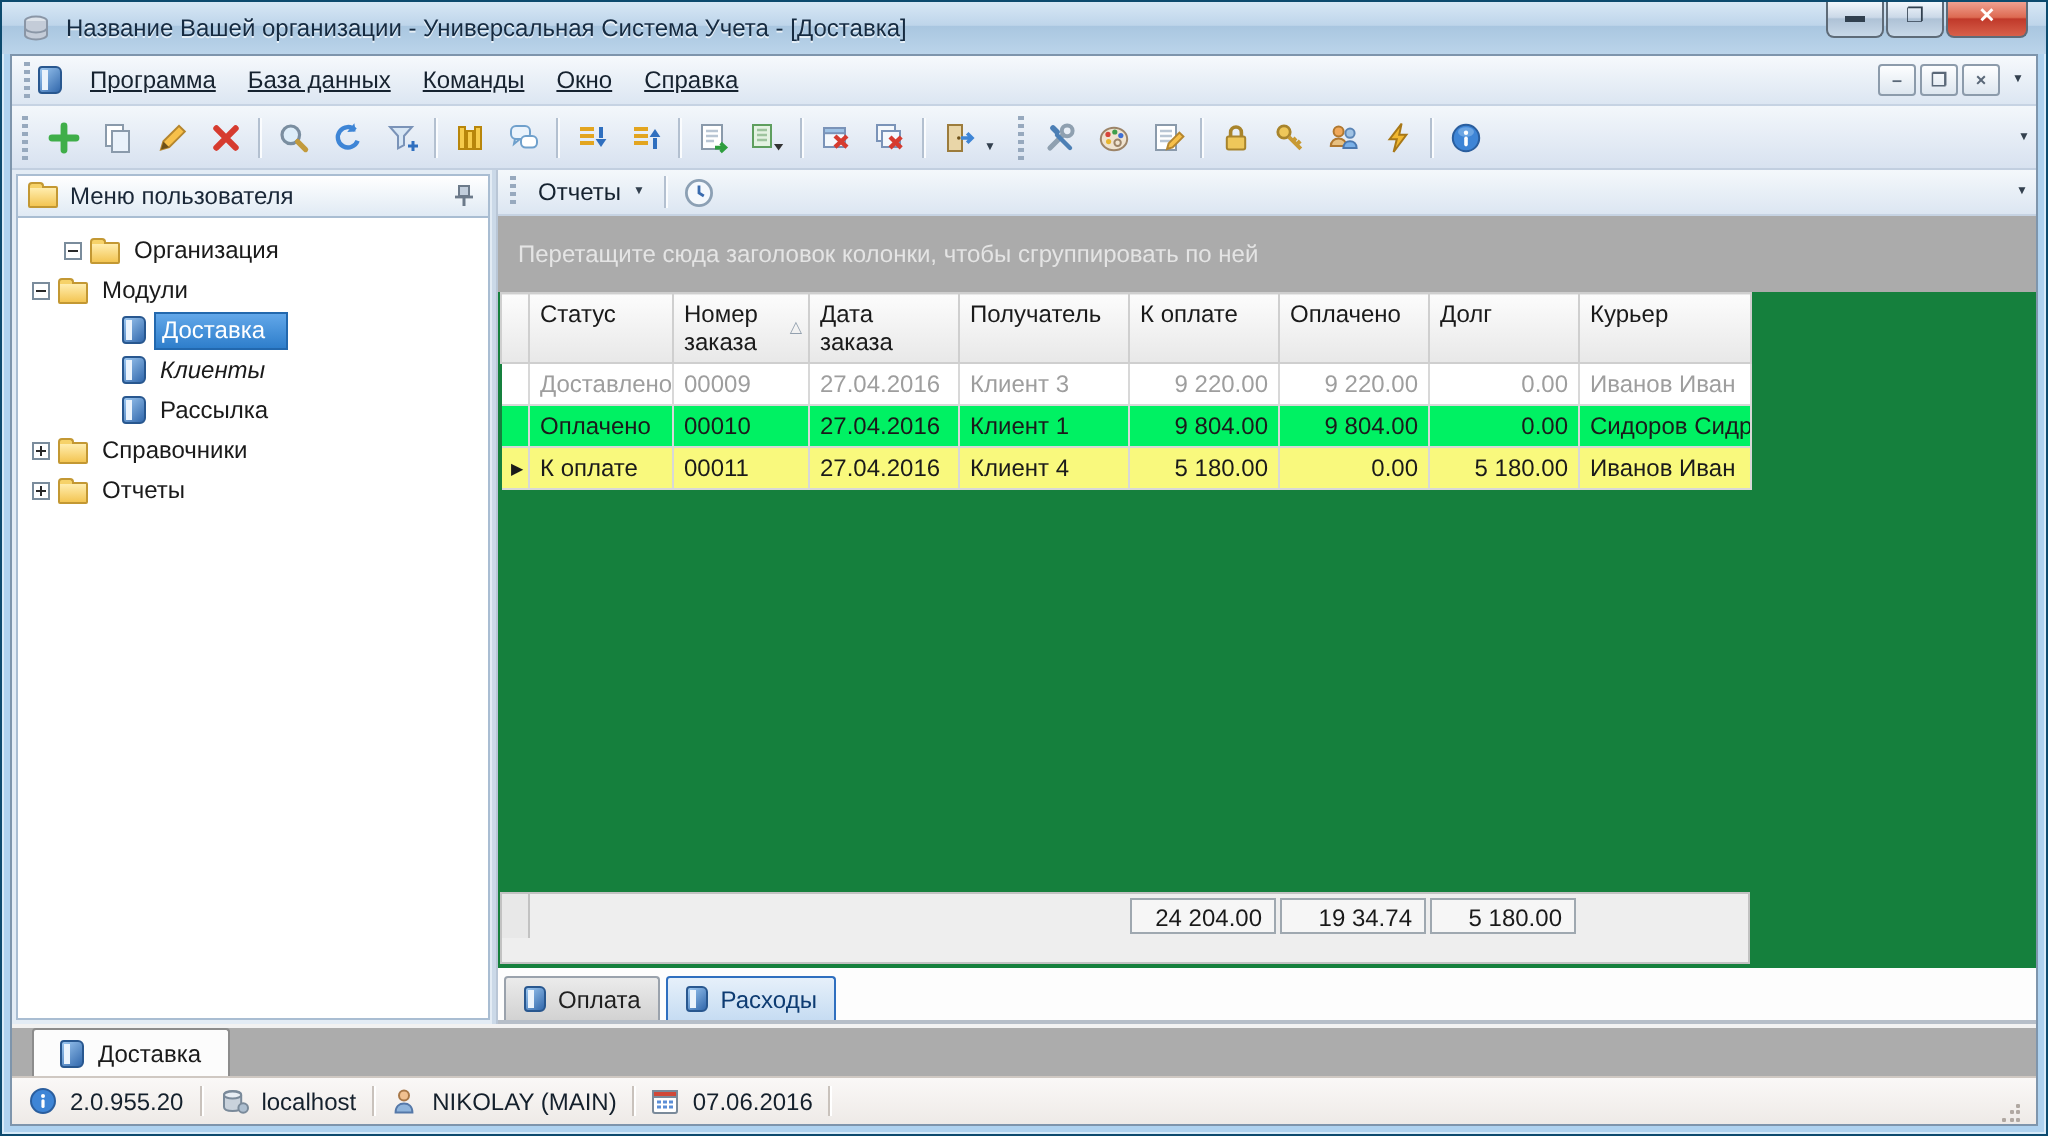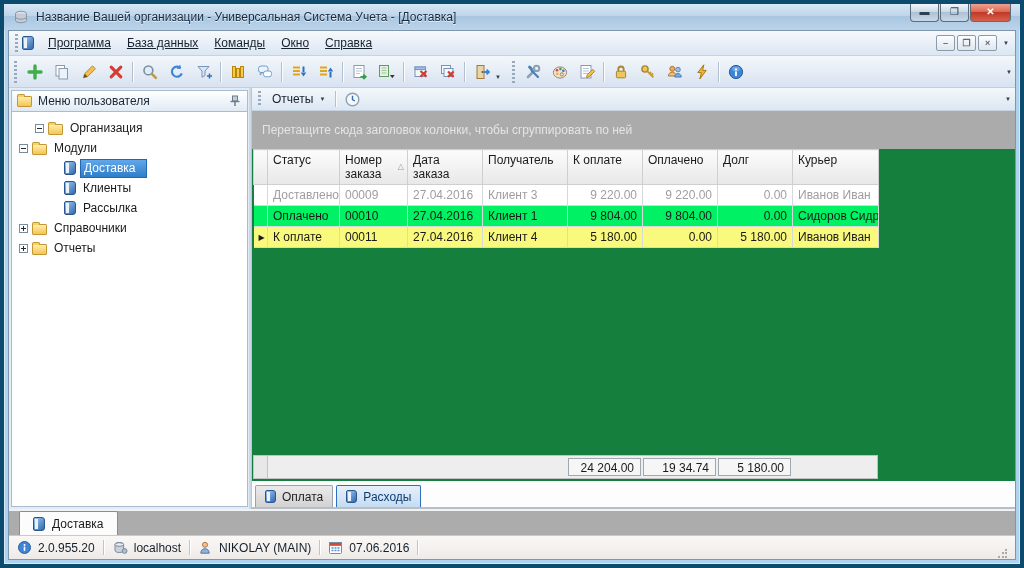--- a/index.html
+++ b/index.html
@@ -1,20 +1,20 @@
 <!DOCTYPE html>
 <html><head>
 <meta charset="utf-8">
 <style>
   * { margin:0; padding:0; box-sizing:border-box; }
   html,body { background:#6B8CAD; }
   body { font-family:"Liberation Sans", sans-serif; font-size:12px; color:#1A1A1A; }
 
   .window { position:relative; width:1024px; height:568px; background:#AFD2EF;
-            border:4px solid #0c4a6e; overflow:hidden; box-shadow:inset 0 0 0 1px #D7EAF8; }
+            border:1px solid #0c4a6e; overflow:hidden; box-shadow:inset 0 0 0 1px #D7EAF8; }
 
   
   .titlebar { position:absolute; top:0; left:0; right:0; height:26px;
               background:linear-gradient(#D7E7F5 0%,#BED5EA 45%,#A9C6E0 46%,#BBD4EA 100%);
               display:flex; align-items:center; gap:7px; padding:0 9px; }
   .title-text { color:#152A40; text-shadow:0 1px 0 rgba(255,255,255,.7); white-space:nowrap; }
   .win-buttons { margin-left:auto; display:flex; gap:1px; align-items:flex-start; height:100%; }
   .wbtn { width:29px; height:18px; border:1px solid #5E6B78; border-top:none;
           border-radius:0 0 4px 4px; background:linear-gradient(#F2F7FC,#CBD9E8 45%,#AEC2D6 50%,#C8D8E8);
           color:#31404F; font-size:10px; line-height:16px; text-align:center; }
@@ -83,21 +83,21 @@
                   color:#1A1A1A; overflow:hidden; }
   table.grid td { border-right:1px solid #D8D8D8; border-bottom:1px solid #D8D8D8; padding:2px 5px; height:21px;
                   white-space:nowrap; overflow:hidden; }
   td.num { text-align:right; }
   td.ind { padding:0 1px; text-align:center; font-size:8px; color:#1A1A1A; }
   tr.r-delivered td { color:#9E9E9E; background:#fff; }
   tr.r-paid td { background:#00F163; }
   tr.r-due td { background:#F9F97D; }
   .sort-glyph { position:absolute; right:3px; top:12px; font-size:8px; color:#93A0AE; }
 
-  .summary-band { position:absolute; bottom:2px; left:1px; width:625px; height:24px; background:#EEEEEE;
+  .summary-band { position:absolute; bottom:2px; left:1px; width:625px; height:36px; background:#EEEEEE;
                   border:1px solid #C2C2C2; }
   table.sum { border-collapse:collapse; table-layout:fixed; width:623px; }
   table.sum td { height:22px; padding:0; }
   td.ind-f { border-right:1px solid #C2C2C2; background:#E8E8E8; }
   .sum-box { margin:2px 1px; height:18px; border:1px solid #9FA8B0; background:#F6F6F6;
              text-align:right; padding:2px 6px 0 0; }
 
   .tab-strip { height:28px; flex:0 0 auto; background:#FDFDFD; border-bottom:2px solid #B6BEC8;
                display:flex; align-items:flex-end; padding:0 0 0 3px; gap:3px; }
   .btab { display:flex; align-items:center; gap:6px; height:22px; padding:0 9px;
@@ -366,21 +366,21 @@
           </div>
           <div class="tree-row" style="padding-left:5px;">
             <span class="expbox"></span>
             <span class="folder"></span>
             <span class="tree-label">Модули</span>
           </div>
           <div class="tree-row" style="padding-left:50px;">
             <span class="book"></span>
             <span class="tree-label sel">Доставка</span>
           </div>
-          <div class="tree-row" style="padding-left:50px;">
+          <div class="tree-row" style="padding-left:50px;font-style:italic;">
             <span class="book"></span>
             <span class="tree-label">Клиенты</span>
           </div>
           <div class="tree-row" style="padding-left:50px;">
             <span class="book"></span>
             <span class="tree-label">Рассылка</span>
           </div>
           <div class="tree-row" style="padding-left:5px;">
             <span class="expbox plus"></span>
             <span class="folder"></span>

